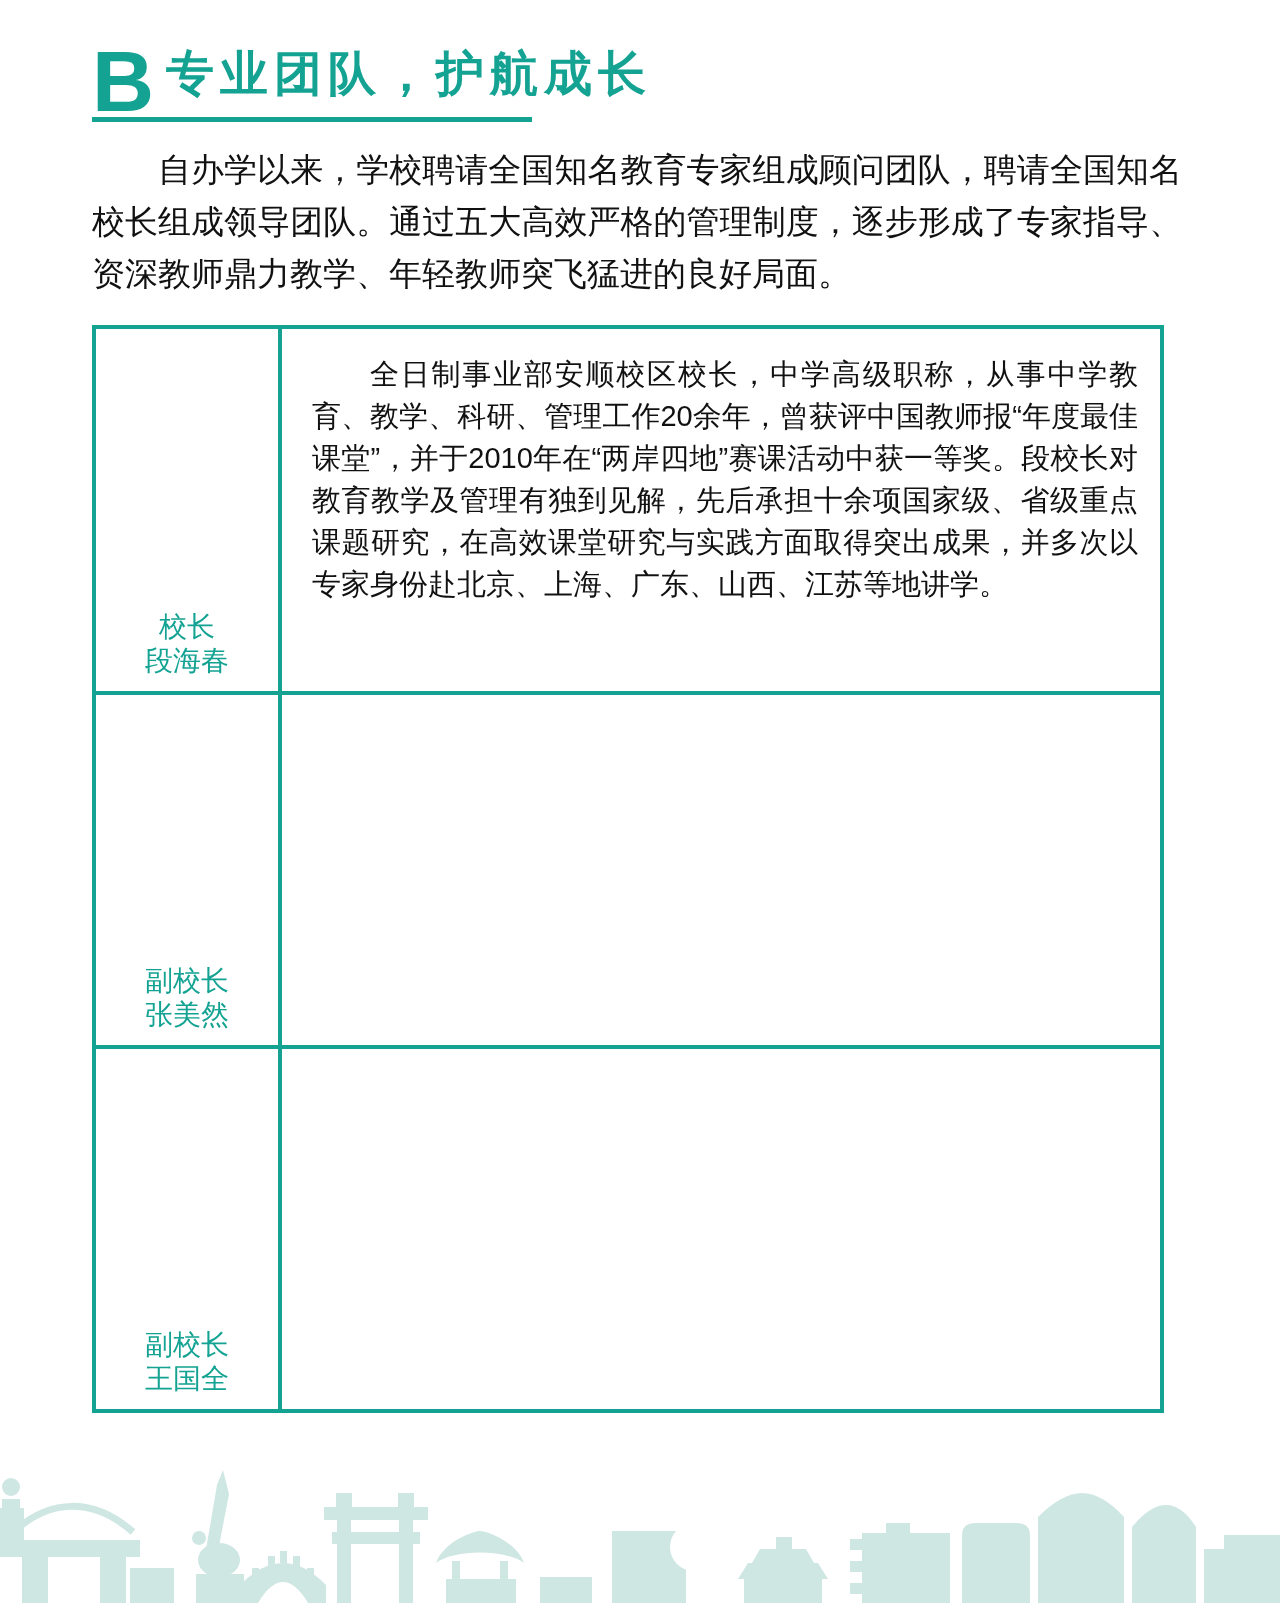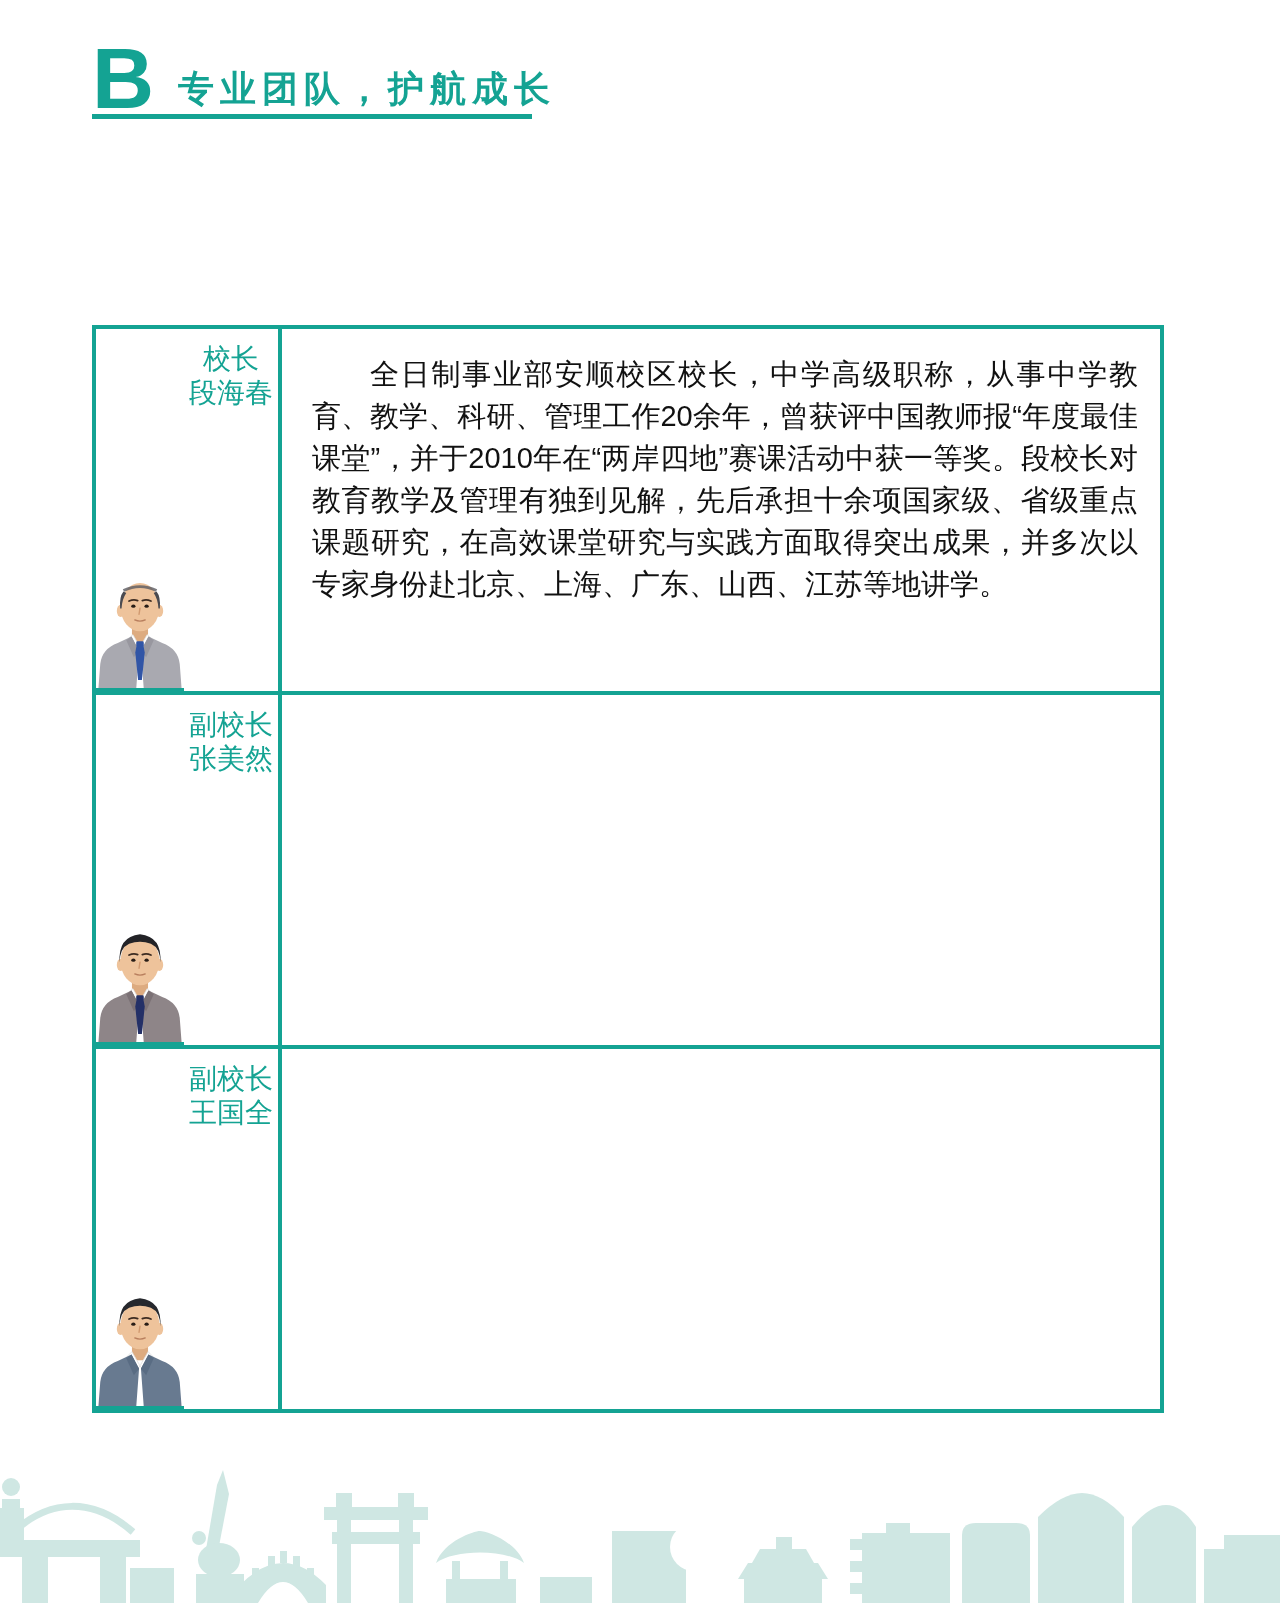--- a/index.html
+++ b/index.html
@@ -23,22 +23,22 @@
     position:absolute;left:92px;top:42px;width:440px;
     display:flex;align-items:flex-end;
     border-bottom:5px solid var(--teal);
     padding-bottom:0;
   }
   .letter-b{
     font-size:86px;font-weight:bold;color:var(--teal);
     line-height:72px;letter-spacing:0;
   }
   .header-title{
-    font-size:36px;font-weight:bold;color:var(--teal);
-    letter-spacing:6px;margin-left:24px;
+    font-size:48px;font-weight:bold;color:var(--teal);
+    letter-spacing:6px;margin-left:12px;padding-bottom:11px;
     white-space:nowrap;
   }
 
   
   .intro{
     position:absolute;left:92px;top:144px;width:1090px;
     margin:0;
     font-size:33px;line-height:52px;
     text-align:justify;text-indent:2em;
     font-weight:500;
@@ -54,21 +54,21 @@
   .row{display:flex;}
   .row + .row{border-top:4px solid var(--teal);}
   .row-1{height:362px;}
   .row-2{height:350px;}
   .row-3{height:360px;}
 
   .photo-cell{
     width:186px;flex:0 0 186px;
     border-right:4px solid var(--teal);
     box-sizing:border-box;
-    display:flex;flex-direction:row;
+    display:flex;flex-direction:column;align-items:center;
   }
   .photo-frame{
     flex:1 1 auto;position:relative;overflow:hidden;
     border-bottom:3px solid var(--teal);
     background:#fff;
   }
   .photo-frame svg{position:absolute;bottom:-1px;left:0;width:100%;height:100%;}
   .caption{
     height:94px;flex:0 0 94px;
     display:flex;flex-direction:column;align-items:center;justify-content:center;
@@ -123,20 +123,21 @@
 </head>
 <body>
 
 <div class="page">
 
   <div class="header">
     <div class="letter-b">B</div>
     <div class="header-title">专业团队，护航成长</div>
   </div>
 
+  <p class="intro">自办学以来，学校聘请全国知名教育专家组成顾问团队，聘请全国知名校长组成领导团队。通过五大高效严格的管理制度，逐步形成了专家指导、资深教师鼎力教学、年轻教师突飞猛进的良好局面。</p>
 
   <div class="team-table">
 
     <div class="row row-1">
       <div class="photo-cell">
         <div class="photo-frame">
           <svg class="avatar avatar-1" viewBox="0 0 186 265" preserveAspectRatio="xMidYMax meet" xmlns="http://www.w3.org/2000/svg">
             <rect class="skin-d" x="76" y="120" width="34" height="46" rx="6"></rect>
             <ellipse class="skin" cx="52" cy="100" rx="8" ry="13"></ellipse>
             <ellipse class="skin" cx="134" cy="100" rx="8" ry="13"></ellipse>

